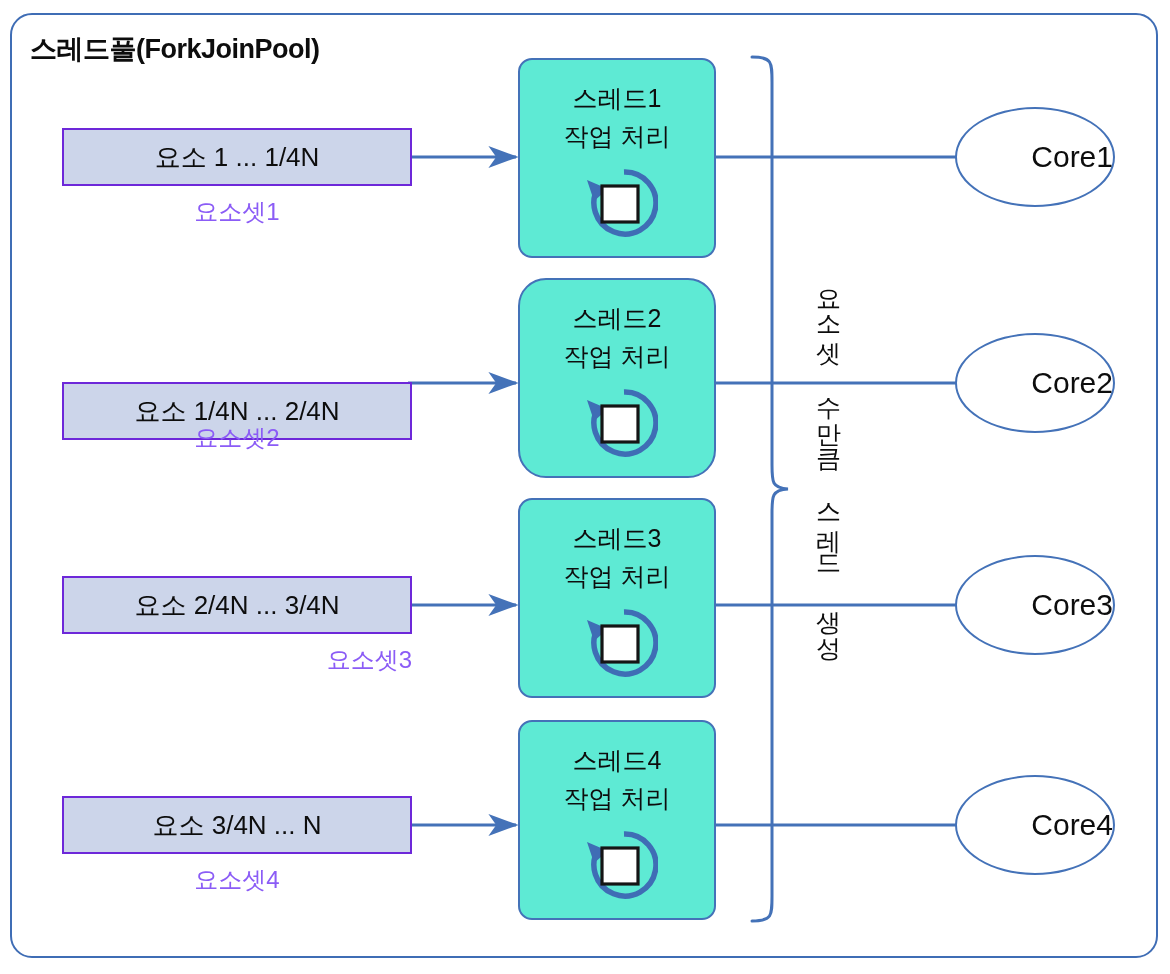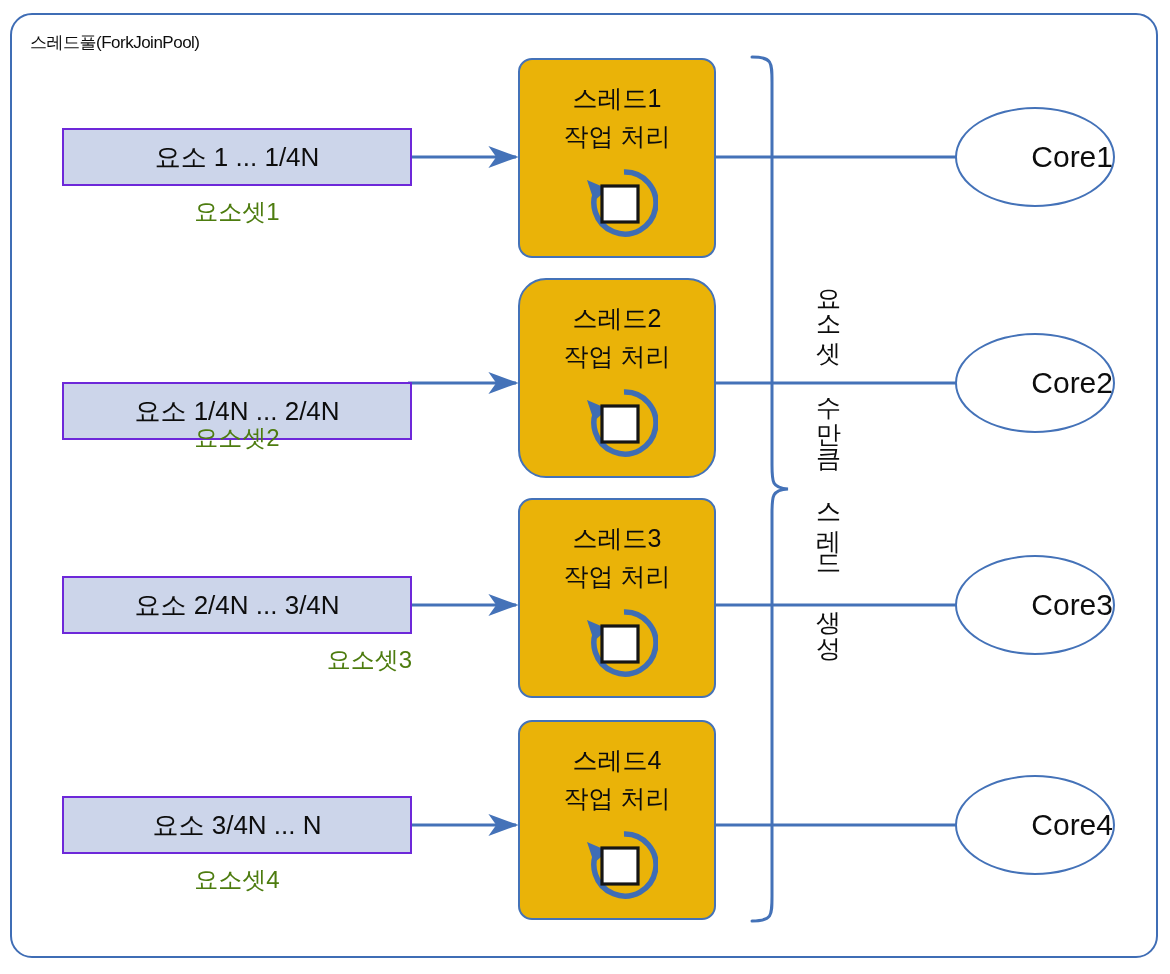--- a/index.html
+++ b/index.html
@@ -27,22 +27,22 @@
     height: 945px;
     border: 2.5px solid #3f6db5;
     border-radius: 22px;
     box-sizing: border-box;
     background: transparent;
   }
   .pool-title {
     position: absolute;
     left: 30px;
     top: 31px;
-    font-size: 17px;
-    font-weight: normal;
+    font-size: 27px;
+    font-weight: bold;
     color: #0d0d0d;
     letter-spacing: -0.5px;
     white-space: nowrap;
   }
 
   
   .elem-box {
     position: absolute;
     left: 62px;
     width: 350px;
@@ -56,31 +56,31 @@
     font-size: 26px;
     color: #0d0d0d;
     white-space: nowrap;
   }
   .elem-caption {
     position: absolute;
     left: 62px;
     width: 350px;
     text-align: center;
     font-size: 24px;
-    color: #4d7c0f;
+    color: #8b5cf6;
     white-space: nowrap;
   }
 
   
   .thread-box {
     position: absolute;
     left: 518px;
     width: 198px;
     height: 200px;
-    background: #eab308;
+    background: #5eead4;
     border: 2px solid #4472b8;
     border-radius: 14px;
     box-sizing: border-box;
   }
   .thread-label-1,
   .thread-label-2 {
     position: absolute;
     left: 0;
     width: 100%;
     text-align: center;

